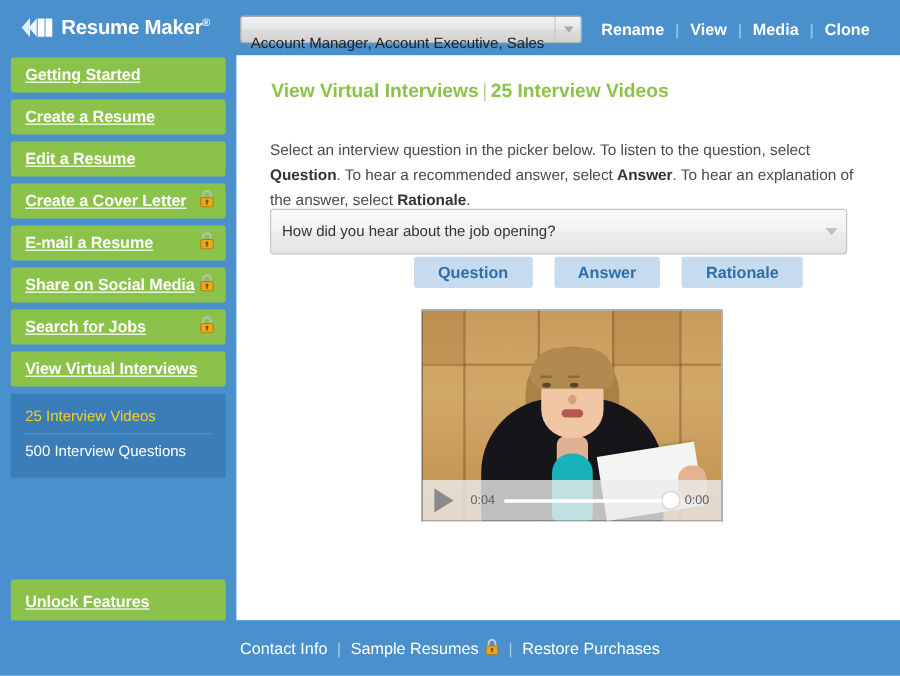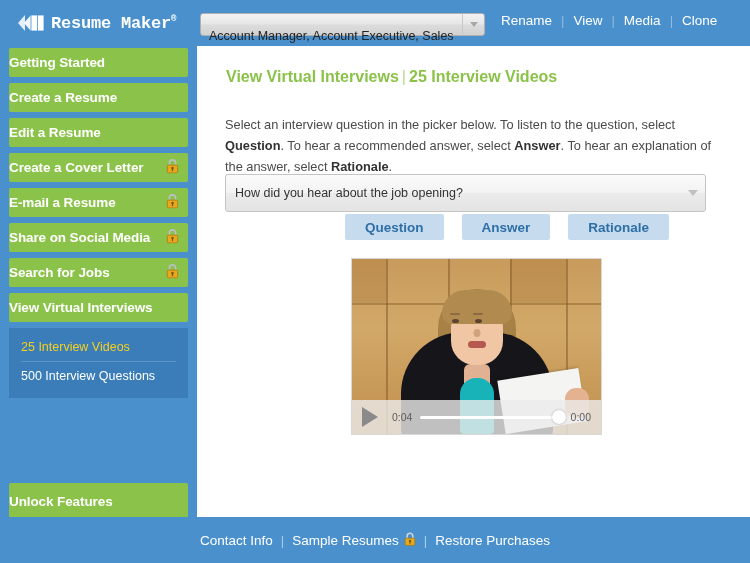--- a/index.html
+++ b/index.html
@@ -10,21 +10,21 @@
   }
   body { background: #4a90cc; position: relative; }
 
   
   #header {
     position: absolute; left: 0; top: 0; width: 750px; height: 46px;
     background: #4a90cc;
   }
   #logo {
     position: absolute; left: 16px; top: 12px;
-    display: flex; align-items: center; gap: 5px; font-family: Liberation Mono, monospace;
+    display: flex; align-items: center; gap: 5px;
   }
   #logo-mark { display: block; }
   #logo-text {
     color: #ffffff; font-size: 17px; font-weight: bold;
     letter-spacing: -0.2px; white-space: nowrap;
   }
   #logo-reg { font-size: 9px; vertical-align: super; }
 
   #profile-select {
     position: absolute; left: 200px; top: 13px;
@@ -44,42 +44,42 @@
   }
   .sel-arrow {
     width: 0; height: 0;
     border-left: 4px solid transparent;
     border-right: 4px solid transparent;
     border-top: 5px solid #a8a8a8;
   }
 
   #toolbar-actions {
     position: absolute; left: 492px; top: 13px;
-    display: flex; align-items: flex-start; height: 23px;
+    display: flex; align-items: center; height: 23px; font-weight: bold;
   }
   .tb-link {
     color: #ffffff; font-size: 13.5px; padding: 0 9px;
     white-space: nowrap; cursor: pointer;
   }
   .tb-sep { color: #8fbce0; font-size: 13px; }
 
   
   #sidebar {
     position: absolute; left: 0; top: 46px;
     width: 197px; height: 471px; background: #4a90cc;
   }
   .nav-btn {
     position: relative; margin: 0 9px 6px 9px; height: 29px;
     background: #8bc34a; border-radius: 2px;
     display: flex; align-items: center; cursor: pointer;
   }
   .nav-btn.first { margin-top: 2px; }
   .nav-label {
     color: #ffffff; font-size: 13.5px; font-weight: bold;
-    letter-spacing: -0.1px; white-space: nowrap;
+    padding-left: 12px; letter-spacing: -0.1px; white-space: nowrap; text-decoration: underline;
   }
   .nav-btn.active { background: #8bc34a; }
 
   .lock {
     position: absolute; right: 9px; top: 50%;
     transform: translateY(-50%);
   }
 
   #submenu {
     margin: 0 9px 0 9px; background: #3b7db8;

